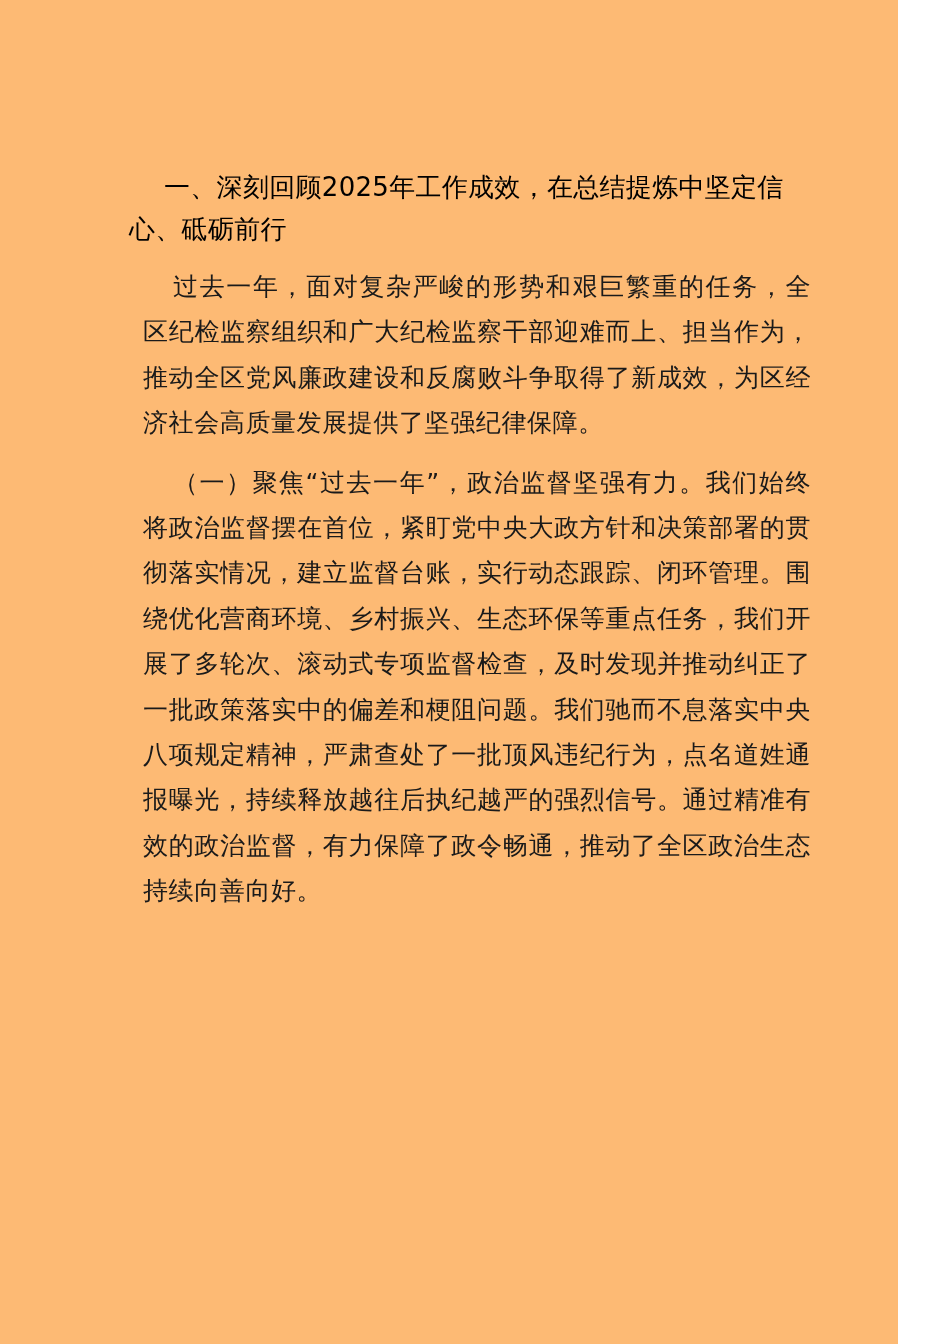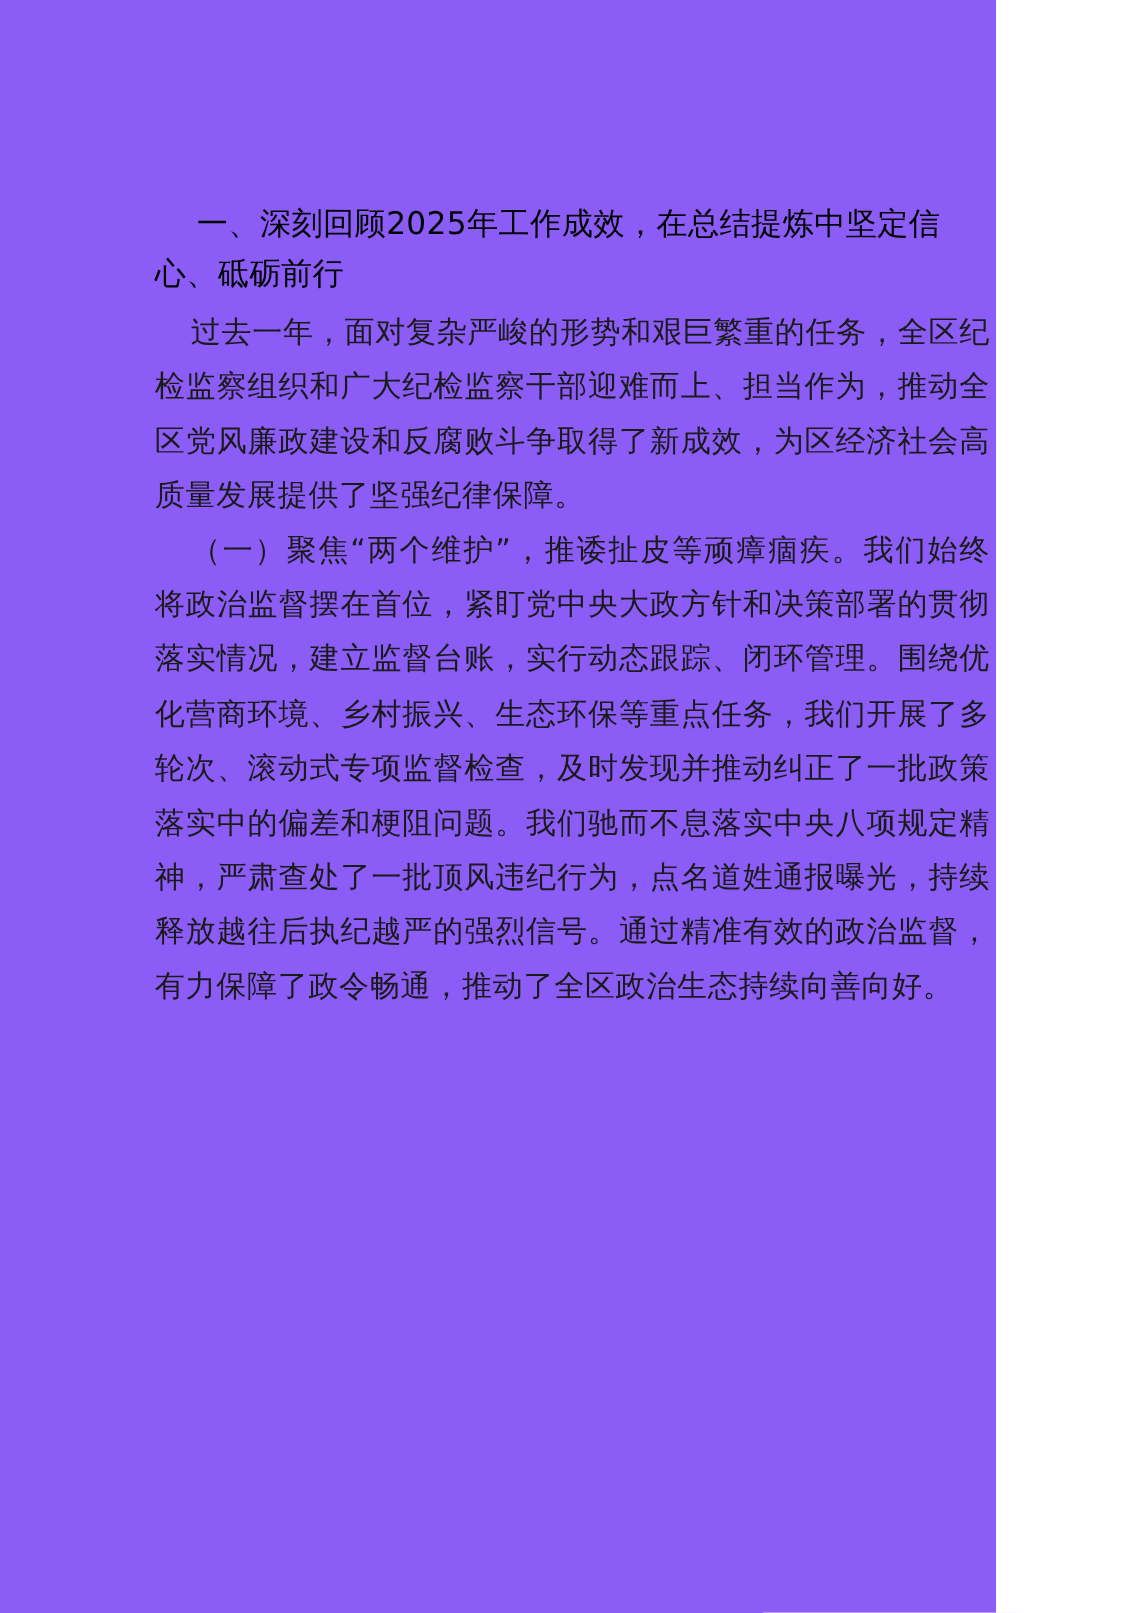--- a/index.html
+++ b/index.html
@@ -1,18 +1,18 @@
 <!DOCTYPE html>
 <html><head>
 <meta charset="utf-8">
 <style>
   html, body { margin: 0; padding: 0; background: #ffffff; }
   body { width: 950px; height: 1344px; position: relative; overflow: hidden; }
   .page {
-    position: absolute; left: 0; top: 0; width: 830px; height: 1344px; background: #8b5cf6;
+    position: absolute; left: 0; top: 0; width: 898px; height: 1344px; background: #fdba74;
   }
   .content {
     position: absolute; left: 129px; top: 166px; width: 696px;
     color: #111;
   }
   .heading {
     font-family: "DejaVu Sans", sans-serif;
     font-size: 26px;
     line-height: 42px;
     letter-spacing: 0.3px;
@@ -20,33 +20,33 @@
     margin: 0 0 4px 0;
     font-weight: normal;
     color: #000;
   }
   .para {
     font-family: "DejaVu Serif", serif;
     font-size: 25px;
     line-height: 45.4px;
     letter-spacing: 0.6px;
     text-indent: 30px;
-    margin: 0;
+    margin: 14px;
     text-align: justify;
     color: #1a1a1a;
   }
   .para .lead {
     font-family: "DejaVu Sans", sans-serif;
   }
 </style>
 </head>
 <body>
 
 <div class="page">
   <div class="content">
     <h1 class="heading">一、深刻回顾2025年工作成效，在总结提炼中坚定信心、砥砺前行</h1>
 
     <p class="para"><span class="lead"></span><span>过去一年，面对复杂严峻的形势和艰巨繁重的任务，全区纪检监察组织和广大纪检监察干部迎难而上、担当作为，推动全区党风廉政建设和反腐败斗争取得了新成效，为区经济社会高质量发展提供了坚强纪律保障。</span></p>
 
-    <p class="para"><span class="lead">（一）聚焦“两个维护”，推诿扯皮等顽瘴痼疾。</span><span>我们始终将政治监督摆在首位，紧盯党中央大政方针和决策部署的贯彻落实情况，建立监督台账，实行动态跟踪、闭环管理。围绕优化营商环境、乡村振兴、生态环保等重点任务，我们开展了多轮次、滚动式专项监督检查，及时发现并推动纠正了一批政策落实中的偏差和梗阻问题。我们驰而不息落实中央八项规定精神，严肃查处了一批顶风违纪行为，点名道姓通报曝光，持续释放越往后执纪越严的强烈信号。通过精准有效的政治监督，有力保障了政令畅通，推动了全区政治生态持续向善向好。</span></p>
+    <p class="para"><span class="lead">（一）聚焦“过去一年”，政治监督坚强有力。</span><span>我们始终将政治监督摆在首位，紧盯党中央大政方针和决策部署的贯彻落实情况，建立监督台账，实行动态跟踪、闭环管理。围绕优化营商环境、乡村振兴、生态环保等重点任务，我们开展了多轮次、滚动式专项监督检查，及时发现并推动纠正了一批政策落实中的偏差和梗阻问题。我们驰而不息落实中央八项规定精神，严肃查处了一批顶风违纪行为，点名道姓通报曝光，持续释放越往后执纪越严的强烈信号。通过精准有效的政治监督，有力保障了政令畅通，推动了全区政治生态持续向善向好。</span></p>
 
   </div>
 </div>
 
 </body></html>

